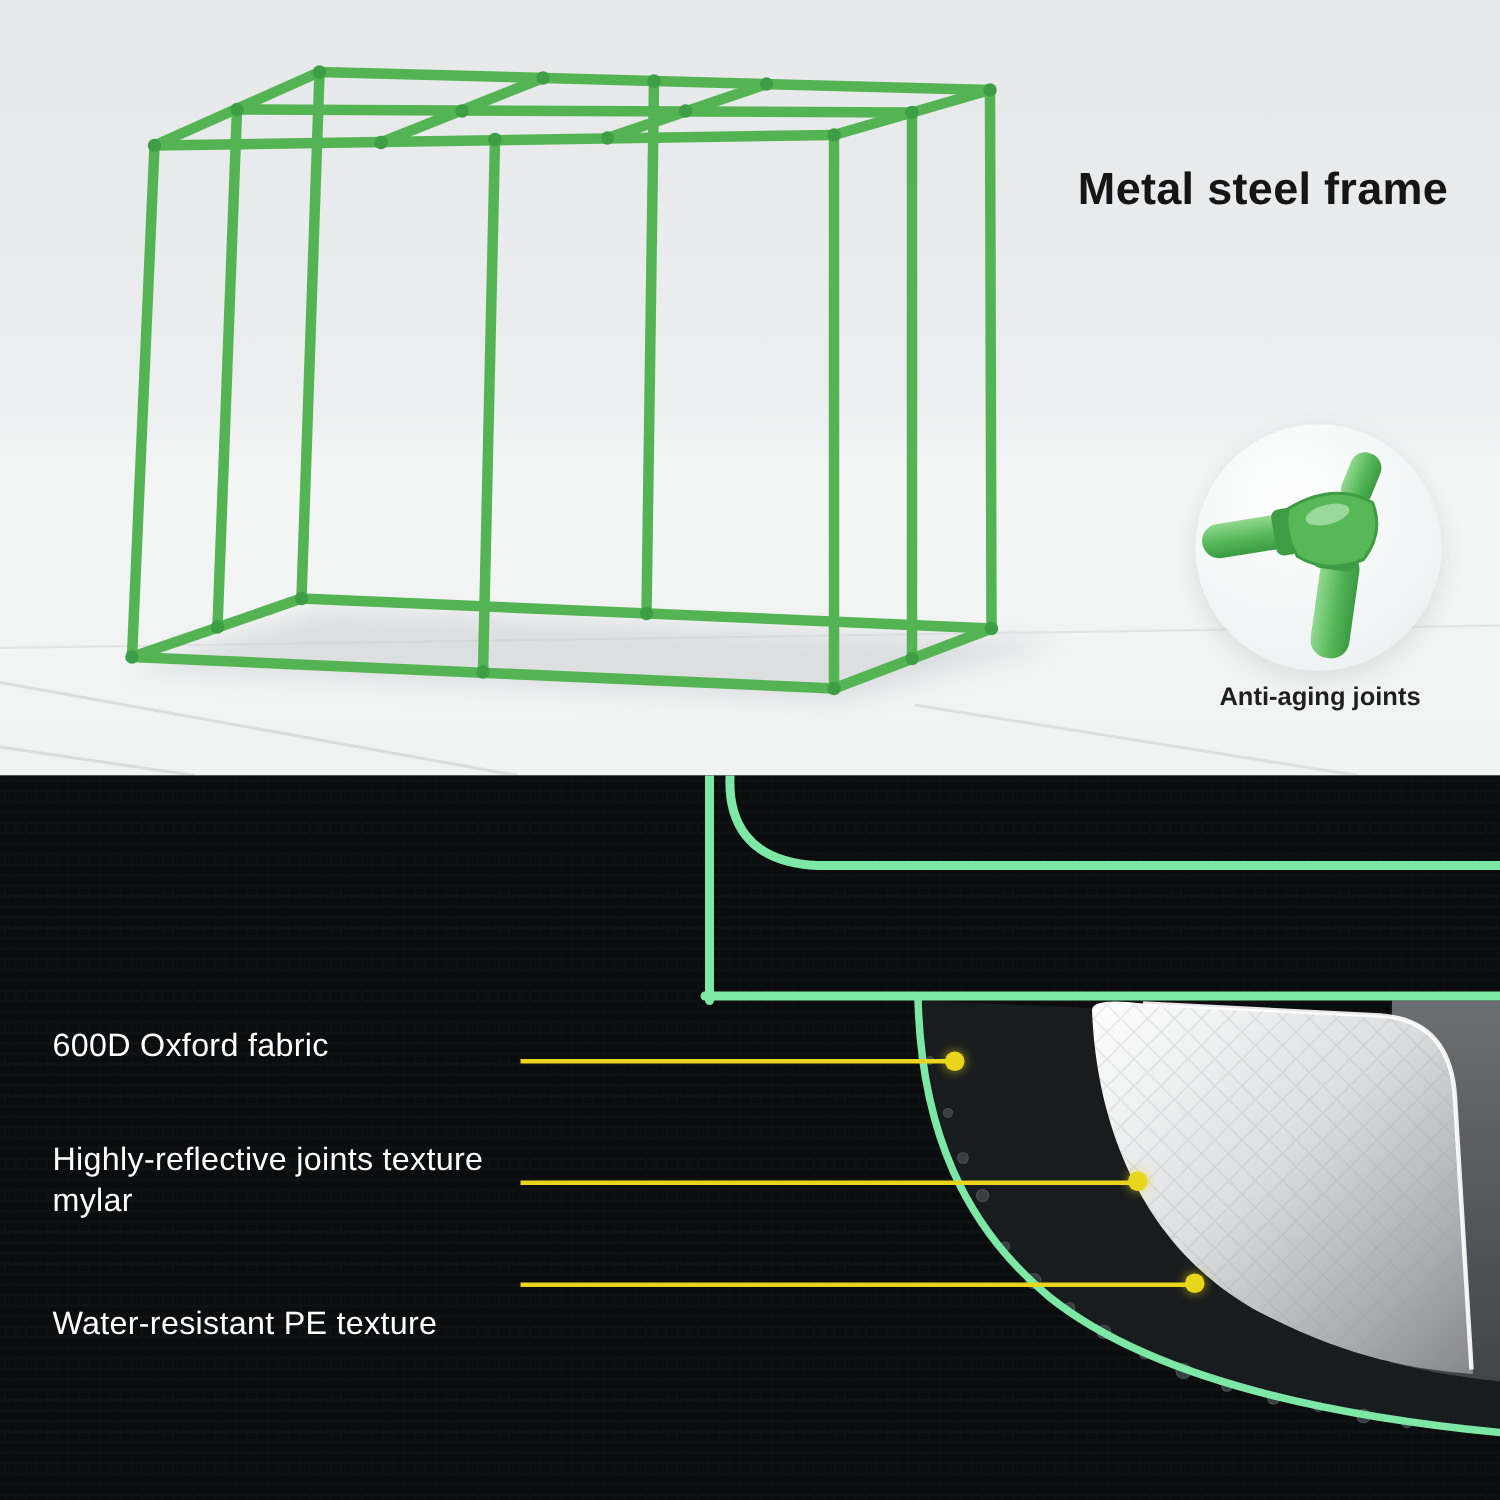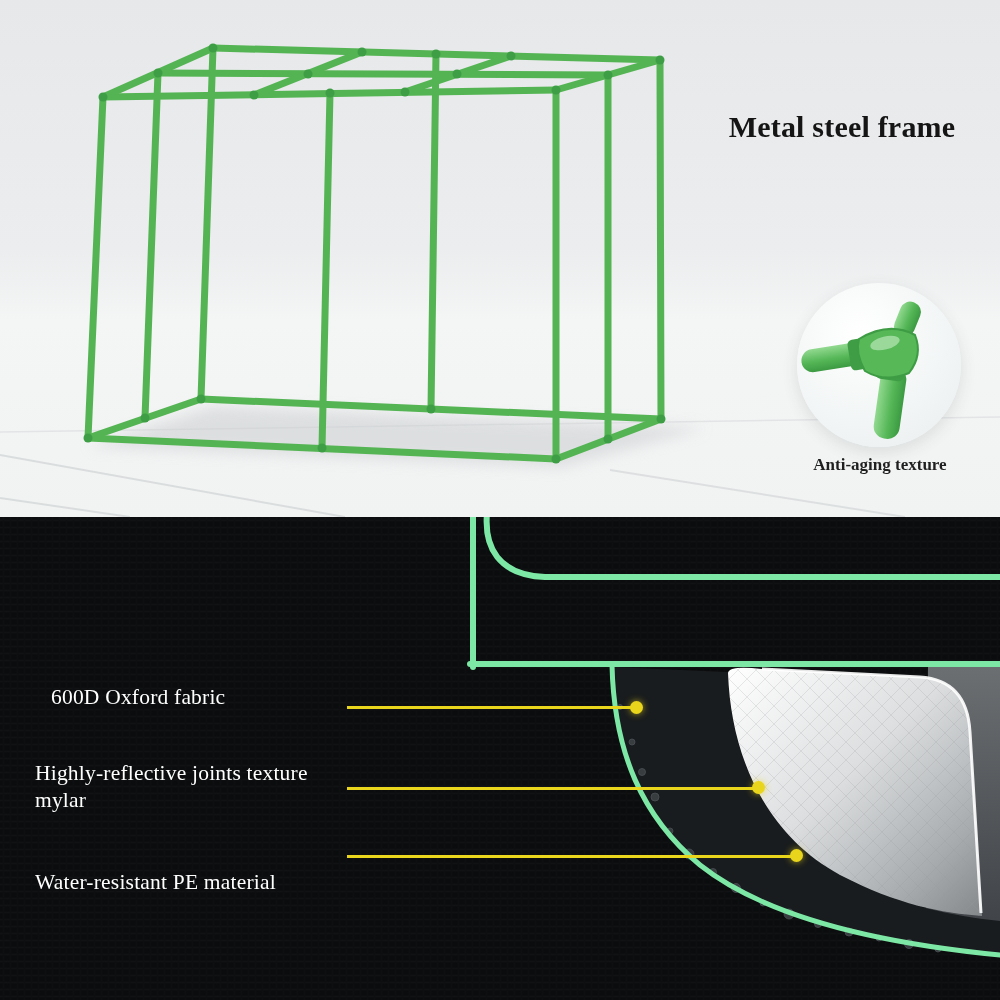--- a/index.html
+++ b/index.html
@@ -1,18 +1,18 @@
 <!DOCTYPE html>
 <html style="--frame-green: #54b453; --trim-mint: #7de8a5; --callout-yellow: #e9d51b; --title-text: #151515; --label-text: #ffffff; --panel-light-bg: #edeff0; --panel-dark-bg: #0a0b0c; --mylar-silver: #d8dadb;"><head>
 <meta charset="utf-8">
 <style>
   * { margin:0; padding:0; box-sizing:border-box; }
   html,body { width:1000px; height:1000px; }
   body { font-family:"Liberation Sans", sans-serif; background:#ffffff; }
-  .canvas { position:relative; width:1000px; height:1000px; overflow:hidden;font-family:Liberation Serif, serif; }
+  .canvas { position:relative; width:1000px; height:1000px; overflow:hidden; }
 
   
   .top-panel {
     position:absolute; left:0; top:0; width:1000px; height:517px;
     background:linear-gradient(180deg,#e6e8e9 0%,#ebedee 48%,#f4f5f5 62%,#f1f2f2 100%);
   }
   .frame-svg { position:absolute; left:0; top:0; width:100%; height:100%; }
   .panel-title {
     position:absolute; left:692px; top:110px; width:300px; text-align:center;
     font-size:30px; font-weight:700; letter-spacing:.2px;
@@ -42,21 +42,21 @@
   .callout-label {
     position:absolute; color:var(--label-text,#ffffff);
     font-size:21.5px; font-weight:500; letter-spacing:.2px; line-height:27px;
   }
   .callout-line { position:absolute; height:3px; background:var(--callout-yellow,#e9d51b); }
   .callout-dot  {
     position:absolute; width:13px; height:13px; border-radius:50%;
     background:var(--callout-yellow,#e9d51b);
     box-shadow:0 0 7px rgba(233,213,27,.7);
   }
-  .c1-label { left:35px;  top:684px;margin-left:16px; }
+  .c1-label { left:35px;  top:684px; }
   .c1-line  { left:347px; top:706px; width:284px; }
   .c1-dot   { left:630px; top:701px; }
   .c2-label { left:35px;  top:760px; width:290px; }
   .c2-line  { left:347px; top:787px; width:406px; }
   .c2-dot   { left:752px; top:781px; }
   .c3-label { left:35px;  top:869px; }
   .c3-line  { left:347px; top:855px; width:444px; }
   .c3-dot   { left:790px; top:849px; }
 </style>
 </head>
@@ -153,21 +153,21 @@
         </defs>
         <rect x="4" y="62" width="76" height="23" rx="11.5" fill="url(#gH)" transform="rotate(-9 42 73)"></rect>
         <rect x="52" y="56" width="16" height="31" rx="5" fill="#3f9e45" transform="rotate(-9 60 71)"></rect>
         <rect x="100" y="18" width="21" height="36" rx="10" fill="url(#gV)" transform="rotate(22 110 36)"></rect>
         <rect x="80" y="84" width="26" height="72" rx="12" fill="url(#gV)" transform="rotate(8 93 120)"></rect>
         <rect x="78" y="82" width="30" height="15" rx="6" fill="#3f9e45" transform="rotate(8 93 89)"></rect>
         <path d="M62 56 Q 92 38 118 52 Q 126 72 112 90 Q 88 100 68 88 Q 58 70 62 56 Z" fill="#57b858" stroke="#3e9c44" stroke-width="2"></path>
         <ellipse cx="88" cy="60" rx="15" ry="6.5" fill="#c6eec4" opacity="0.6" transform="rotate(-14 88 60)"></ellipse>
       </svg>
     </div>
-    <div class="joint-caption">Anti-aging texture</div>
+    <div class="joint-caption">Anti-aging joints</div>
   </section>
 
   <section class="bottom-panel">
     <svg class="materials-svg" viewBox="0 0 1000 483" preserveAspectRatio="none">
       <defs>
         <pattern id="weave" width="7" height="7" patternUnits="userSpaceOnUse">
           <rect width="7" height="7" fill="#0b0c0d"></rect>
           <path d="M0 3.5 H7" stroke="#151718" stroke-width="1.6"></path>
           <path d="M3.5 0 V7" stroke="#101213" stroke-width="1.4"></path>
         </pattern>
@@ -234,18 +234,18 @@
     <div class="callout-dot c1-dot"></div>
   </div>
 
   <div>
     <div class="callout-label c2-label">Highly-reflective joints texture mylar</div>
     <div class="callout-line c2-line"></div>
     <div class="callout-dot c2-dot"></div>
   </div>
 
   <div>
-    <div class="callout-label c3-label">Water-resistant PE material</div>
+    <div class="callout-label c3-label">Water-resistant PE texture</div>
     <div class="callout-line c3-line"></div>
     <div class="callout-dot c3-dot"></div>
   </div>
 
 </div>
 
 </body></html>

